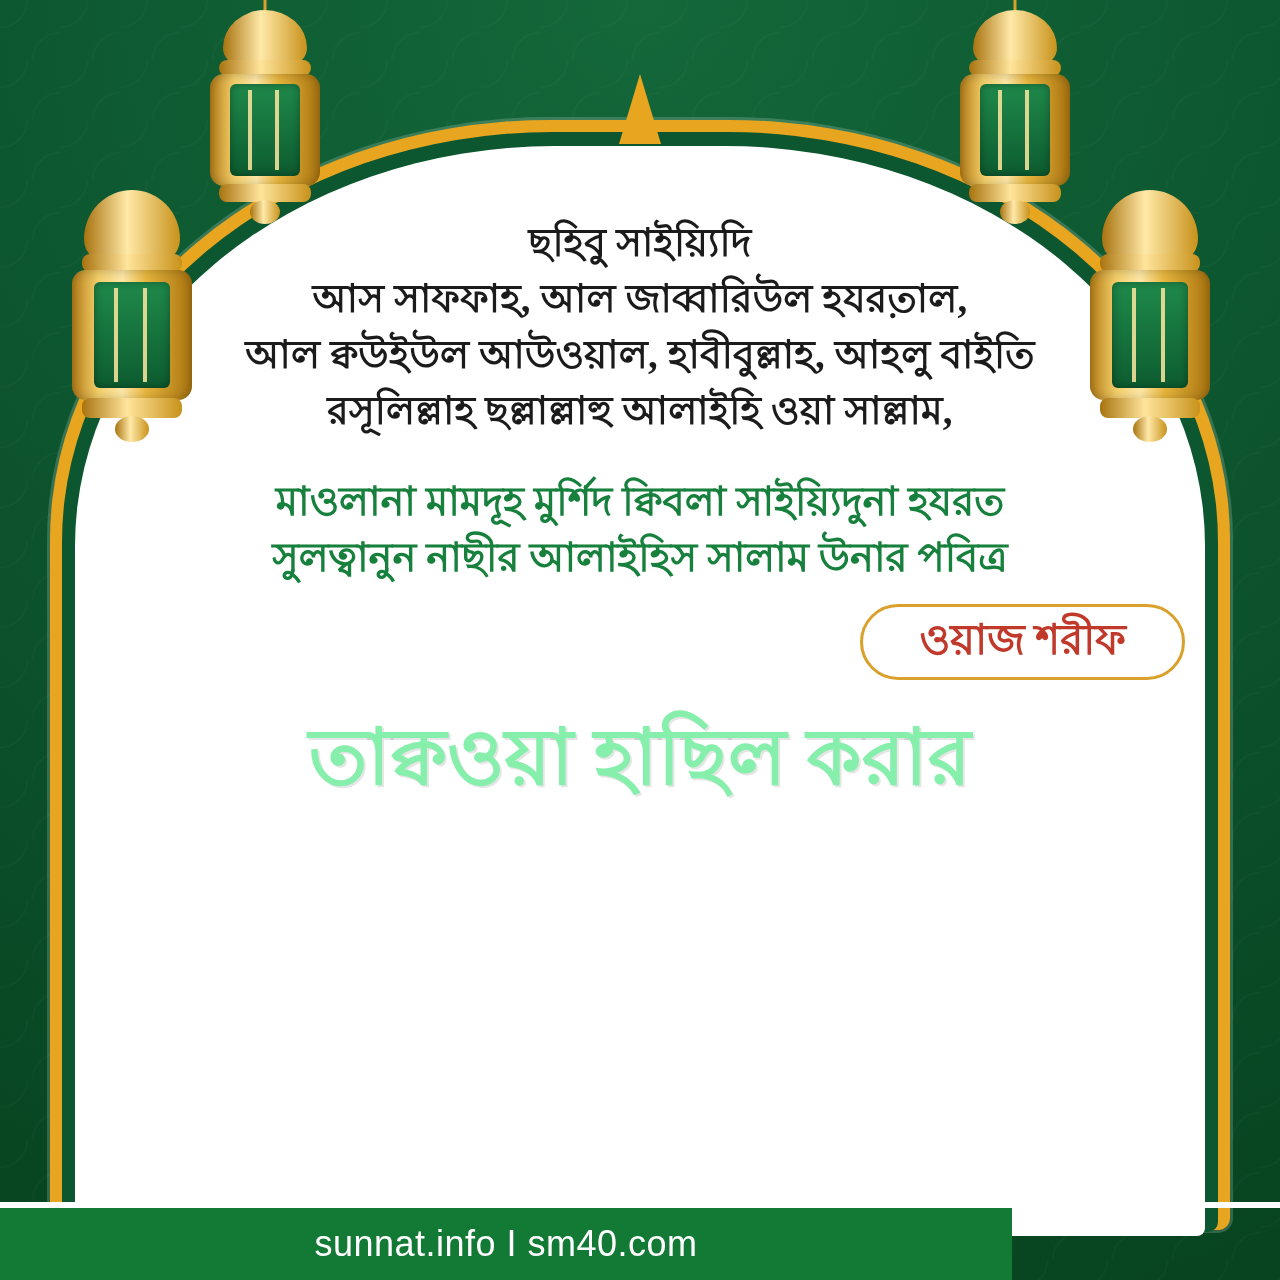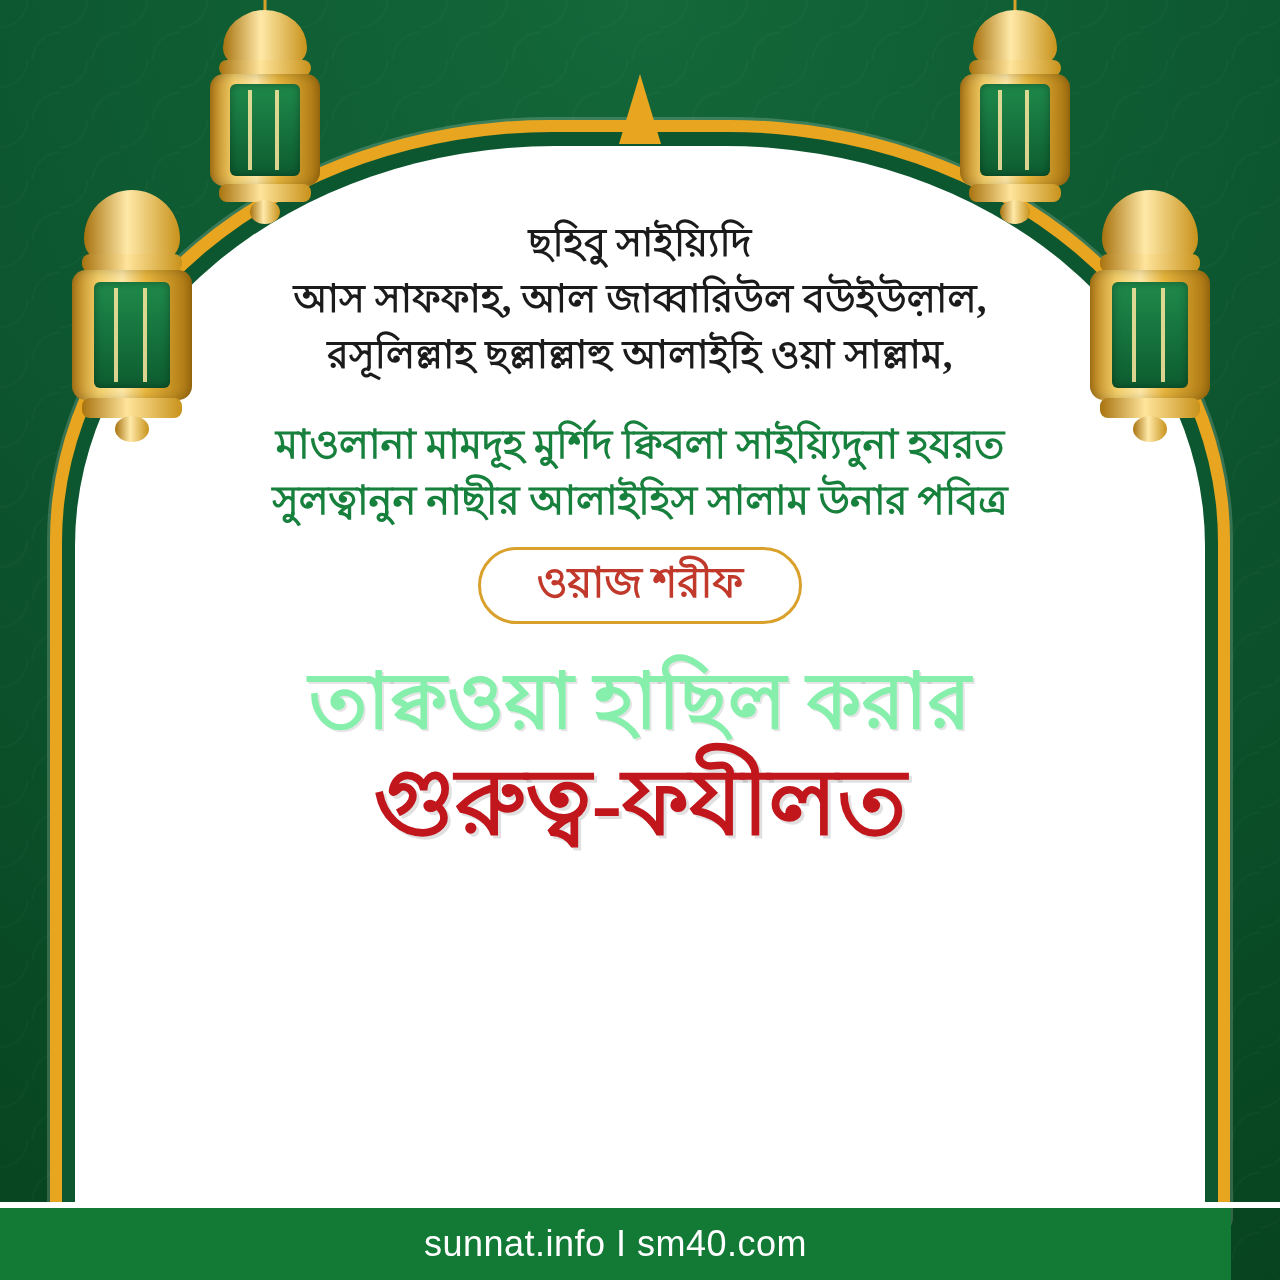--- a/index.html
+++ b/index.html
@@ -139,21 +139,21 @@
   .subtitle {
     margin-top: 34px;
     font-family: "Liberation Serif", serif;
     color: #16803c;
     font-weight: 700;
     font-size: 40px;
     line-height: 1.4;
   }
   .subtitle .line { display: block; white-space: nowrap; text-align: center; }
 
-  .pill-wrap { margin-top: 18px; display: flex; justify-content: center; }
+  .pill-wrap { margin-top: 18px; display: flex; justify-content: flex-end; }
   .pill {
     display: inline-block;
     border: 3px solid #d9a12b;
     border-radius: 48px;
     padding: 10px 56px 14px;
     color: #c0392b;
     font-family: "Liberation Serif", serif;
     font-weight: 700;
     font-size: 42px;
     line-height: 1.1;
@@ -177,21 +177,21 @@
     color: #c0161c;
     font-size: 92px;
     line-height: 1.1;
     text-shadow: 3px 3px 0 rgba(0,0,0,.12);
   }
 
   
   .footer {
     position: absolute;
     left: 0; bottom: 0;
-    width: 1231px;
+    width: 1012px;
     height: 72px;
     background: #137a36;
     display: flex;
     align-items: center;
     justify-content: center;
   }
   .footer span {
     color: #ffffff;
     font-family: "Liberation Sans", sans-serif;
     font-size: 36px;
@@ -251,35 +251,35 @@
     <div class="lbody" style="top:80px; height:130px;"></div>
     <div class="lglass" style="top:92px; height:106px;"></div>
     <div class="lfoot" style="top:208px; height:20px;"></div>
     <div class="lknob" style="top:226px; width:34px; height:26px;"></div>
   </div>
 
   <div class="content">
 
     <div class="titles">
       <span class="line">ছহিবু সাইয়্যিদি</span>
-      <span class="line">আস সাফফাহ, আল জাব্বারিউল বউইউল়াল,</span>
+      <span class="line">আস সাফফাহ, আল জাব্বারিউল হযরত়াল,</span>
+      <span class="line">আল ক্বউইউল আউওয়াল, হাবীবুল্লাহ, আহলু বাইতি</span>
       <span class="line">রসূলিল্লাহ ছল্লাল্লাহু আলাইহি ওয়া সাল্লাম,</span>
     </div>
 
     <div class="subtitle">
       <span class="line">মাওলানা মামদূহ মুর্শিদ ক্বিবলা সাইয়্যিদুনা হযরত</span>
       <span class="line">সুলত্বানুন নাছীর আলাইহিস সালাম উনার পবিত্র</span>
     </div>
 
     <div class="pill-wrap">
       <div class="pill">ওয়াজ শরীফ</div>
     </div>
 
     <div class="headline">তাক্বওয়া হাছিল করার</div>
-    <div class="headline2">গুরুত্ব-ফযীলত</div>
   </div>
 
   <div class="footer-top-rule"></div>
   <div class="footer">
     <span>sunnat.info I sm40.com</span>
   </div>
 
 </div>
 
 </body></html>

